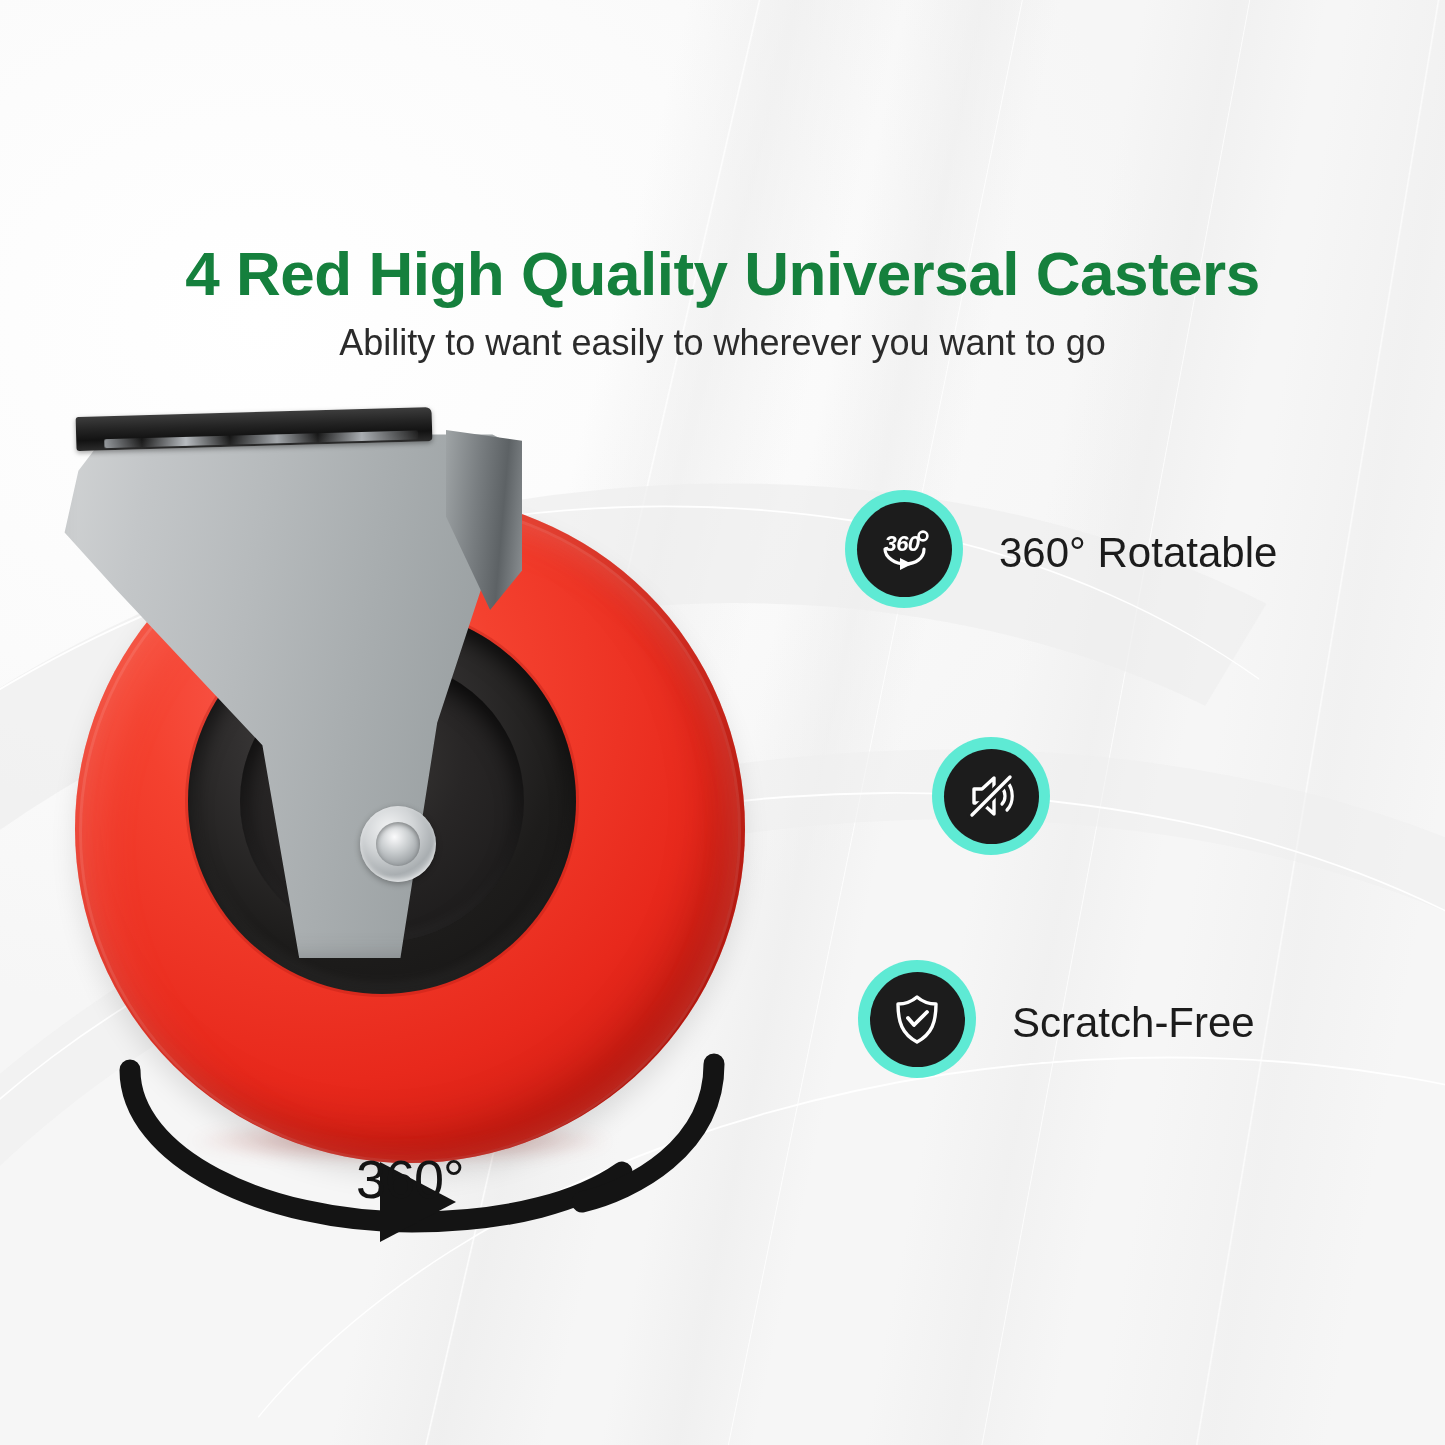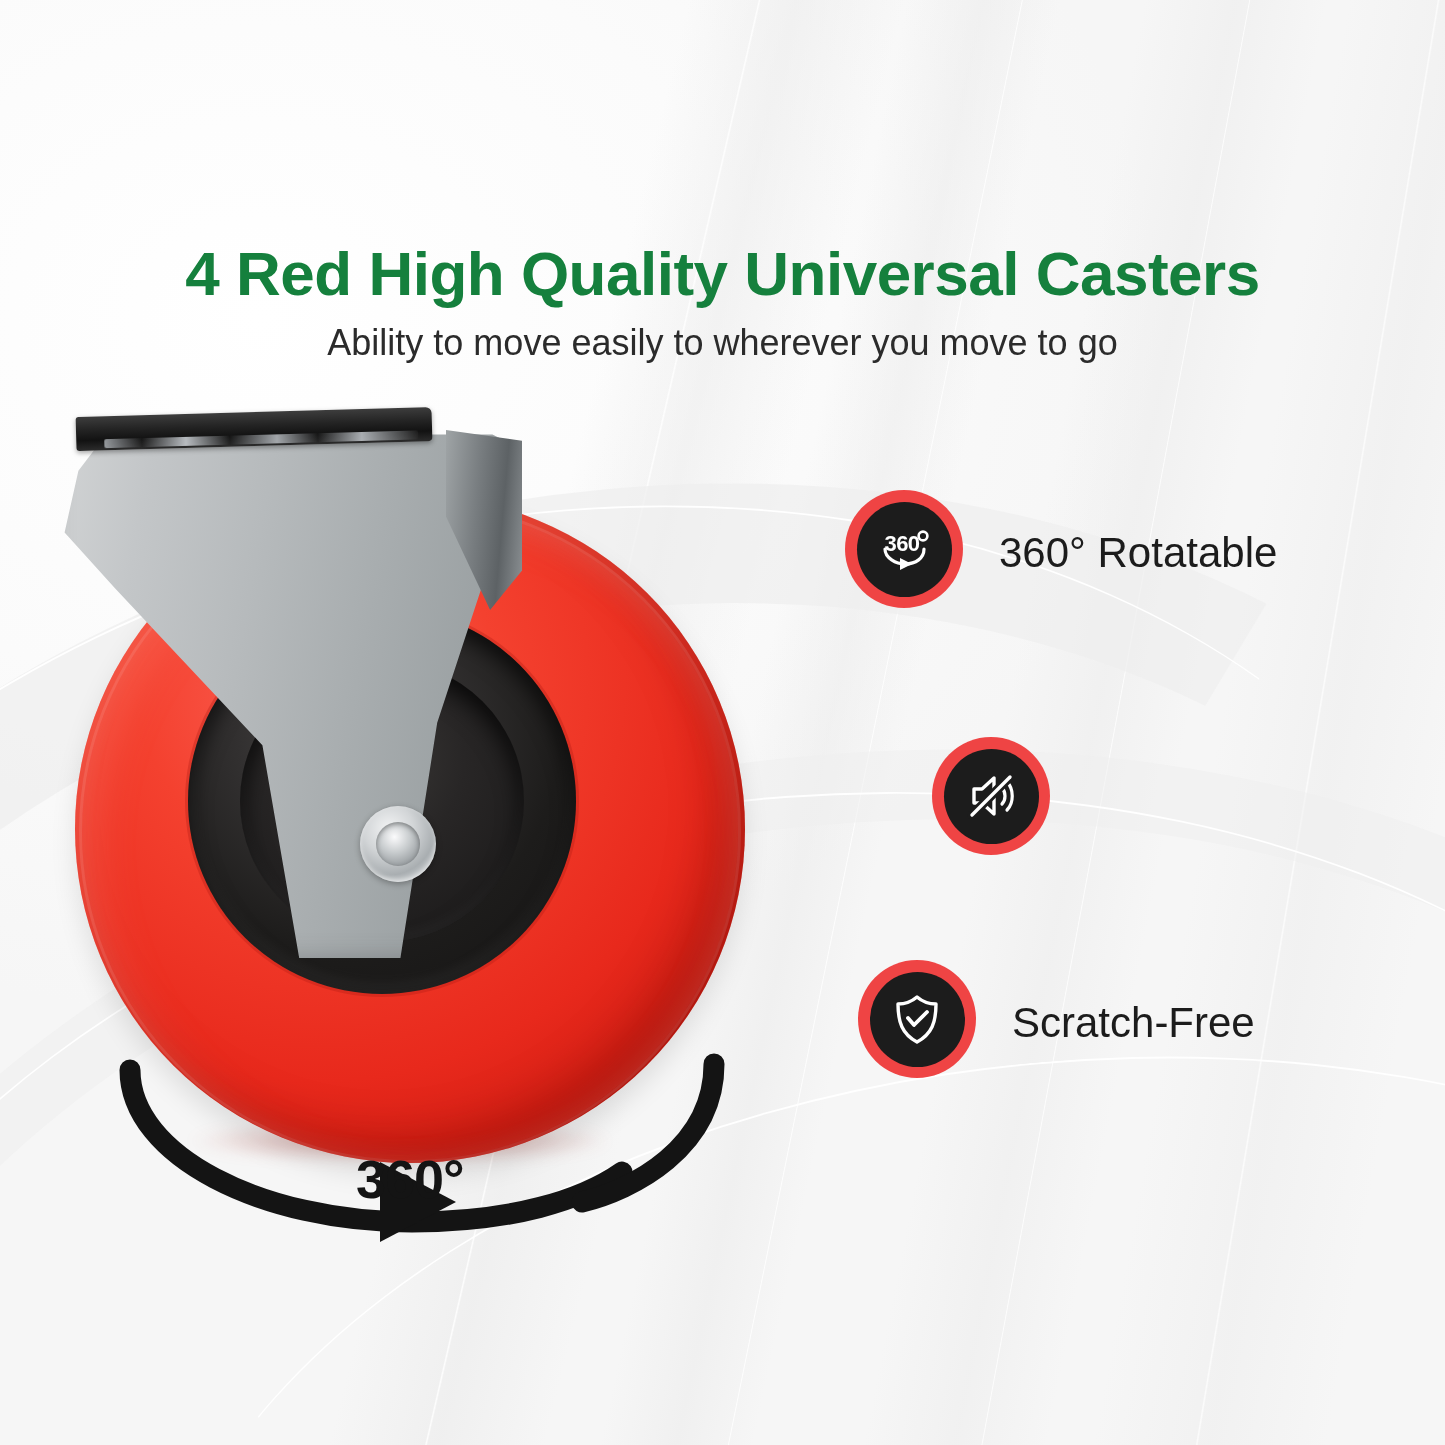--- a/index.html
+++ b/index.html
@@ -224,42 +224,43 @@
     top: 1036px;
     width: 640px;
     height: 220px;
   }
   .rot-annot svg { display: block; }
   .rot-label {
     position: absolute;
     left: 356px;
     top: 1148px;
     font-size: 54px;
-    font-weight: 700;
+    font-weight: 400;
     color: #141414;
     letter-spacing: -1px;
   }
 
   
   .feature {
     position: absolute;
     display: flex;
     align-items: center;
     gap: 36px;
   }
   .badge {
     position: relative;
     width: 118px;
     height: 118px;
     border-radius: 50%;
-    background: #ef4444;
+    background: #5eead4;
     display: flex;
     align-items: center;
     justify-content: center;
     flex: 0 0 auto;
+    font-style: italic;
   }
   .badge-core {
     width: 95px;
     height: 95px;
     border-radius: 50%;
     background: #1c1c1c;
     display: flex;
     align-items: center;
     justify-content: center;
   }
@@ -292,21 +293,21 @@
   <div class="streak" style="left:1120px; top:-280px; width:2px; height:1950px; transform:rotate(10.5deg); opacity:.85;"></div>
   <div class="streak" style="left:1320px; top:-300px; width:3px; height:2000px; transform:rotate(9.5deg); opacity:.8;"></div>
 
   <div class="arcband" style="left:-520px; top:500px; width:2000px; height:1500px; border-width:120px; transform:rotate(-14deg); opacity:.75;"></div>
   <div class="arcband" style="left:-300px; top:760px; width:2100px; height:1400px; border-width:70px; transform:rotate(-9deg); opacity:.6;"></div>
   <div class="swoosh" style="left:-460px; top:520px; width:2000px; height:1500px; border-top-width:2px; transform:rotate(-13deg);"></div>
   <div class="swoosh" style="left:-260px; top:800px; width:2080px; height:1400px; border-top-width:2px; transform:rotate(-8deg);"></div>
   <div class="swoosh" style="left:140px; top:1060px; width:1900px; height:1200px; border-top-width:2px; transform:rotate(-5deg);"></div>
 
   <div class="title">4 Red High Quality Universal Casters</div>
-  <div class="subtitle">Ability to move easily to wherever you move to go</div>
+  <div class="subtitle">Ability to want easily to wherever you want to go</div>
 
   <div class="caster">
     <div class="wheel-shadow"></div>
 
     <div class="tyre">
       <div class="tyre-rim"></div>
     </div>
 
     <div class="hub-outer">
       <div class="hub-inner"></div>

